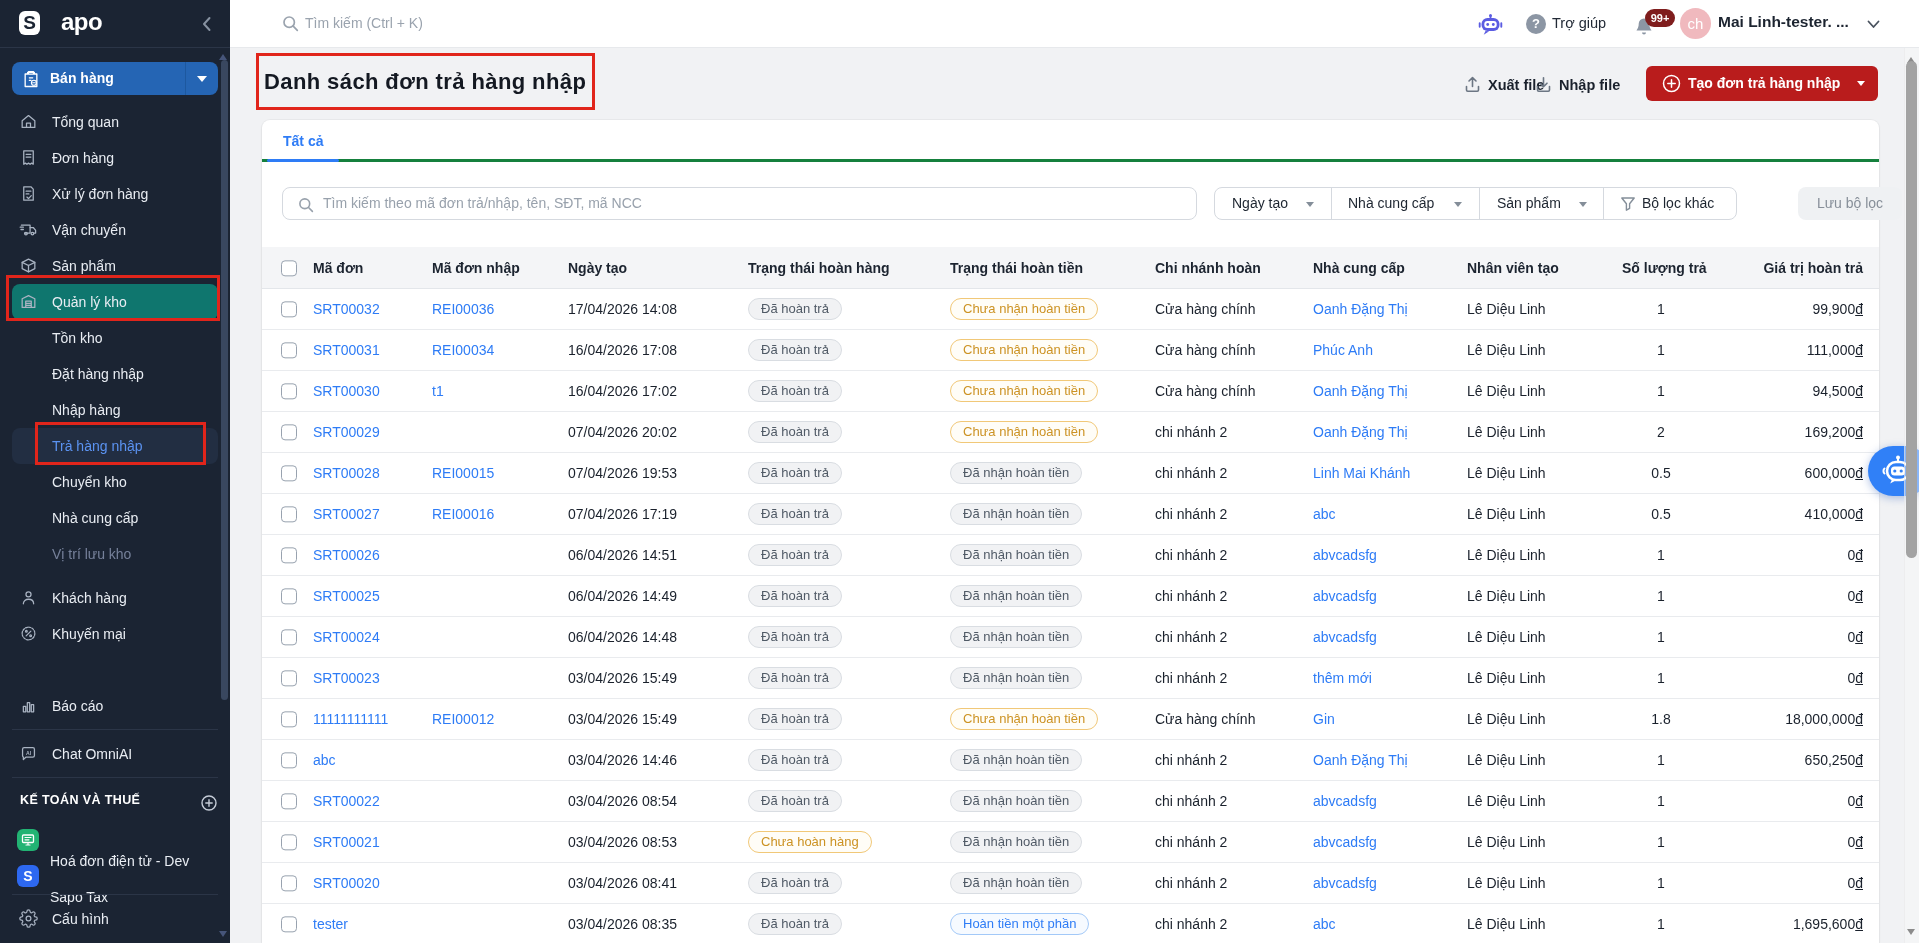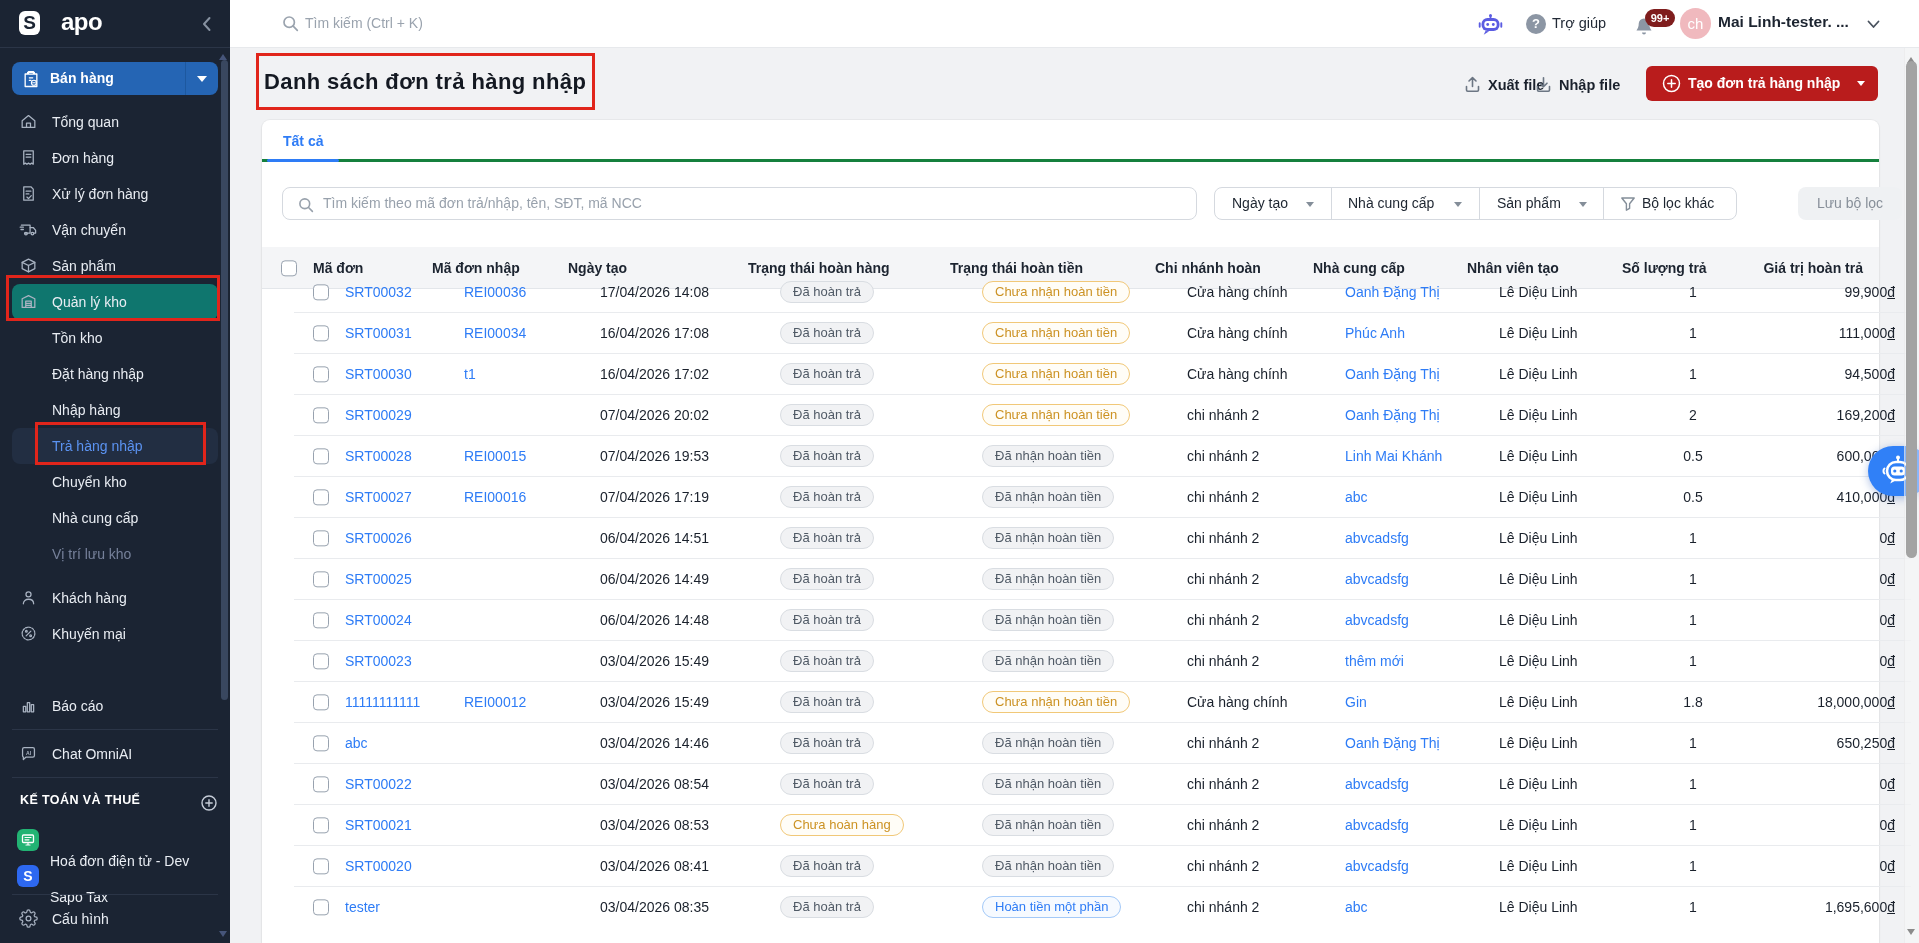--- a/index.html
+++ b/index.html
@@ -62,21 +62,21 @@
 #sinput svg { position:absolute; left:15px; top:9px; }
 #fgroup { position:absolute; left:952px; top:25px; height:33px; border:1px solid #d5d9df; border-radius:8px; background:#fff; }
 .fseg { position:absolute; top:0; height:31px; font-size:14px; color:#1d2530; }
 .fseg .lb { position:absolute; top:7px; white-space:nowrap; }
 .fseg .car { position:absolute; top:14px; width:0; height:0; border:4px solid transparent; border-top:5px solid #848e99; }
 .fsep { position:absolute; top:0; width:1px; height:31px; background:#d5d9df; }
 #btn-save { position:absolute; left:1492px; top:25px; width:104px; height:33px; background:#eff1f3; border-radius:8px; color:#878f99; font-size:14px; text-align:center; line-height:33px;margin-left:44px; }
 
 #thead { position:absolute; left:0; top:127px; width:1617px; height:42px; background:#f4f5f7; border-bottom:1px solid #e3e6ea; font-weight:700; font-size:14px; color:#1c2430; }
 .tr { position:relative; width:1617px; height:41px; border-bottom:1px solid #e9ebee; font-size:14px; color:#1a212c; }
-#tbody { position:absolute; left:0; top:152px; width:1617px; height:654px; overflow:hidden;margin-left:32px; }
+#tbody { position:absolute; left:0; top:169px; width:1617px; height:654px; overflow:hidden; }
 .td, .th { position:absolute; top:50%; transform:translateY(-50%); white-space:nowrap; }
 .c0 { left:19px; } .c1 { left:51px; } .c2 { left:170px; } .c3 { left:306px; }
 .c4 { left:486px; } .c5 { left:688px; } .c6 { left:893px; } .c7 { left:1051px; }
 .c8 { left:1205px; } .c9 { left:1360px; width:78px; text-align:center; } .c10 { left:1438px; width:163px; text-align:right; }
 .cb { display:inline-block; width:16px; height:16px; border:1.5px solid #98a2af; border-radius:4px; background:#fff; vertical-align:middle; }
 .lnk { color:#2e7cf6; font-weight:500; }
 .bdg { display:inline-block; height:22px; line-height:20px; padding:0 12px; border:1px solid #d9dde2; border-radius:11px; background:#f1f2f4; color:#505a66; font-size:13px; }
 .bdg-y { border-color:#f1c878; background:#fffdf7; color:#cc9223; }
 .bdg-b { border-color:#a3c9f8; background:#f6faff; color:#2e7cf6; }
 .dong { text-decoration:underline; }

